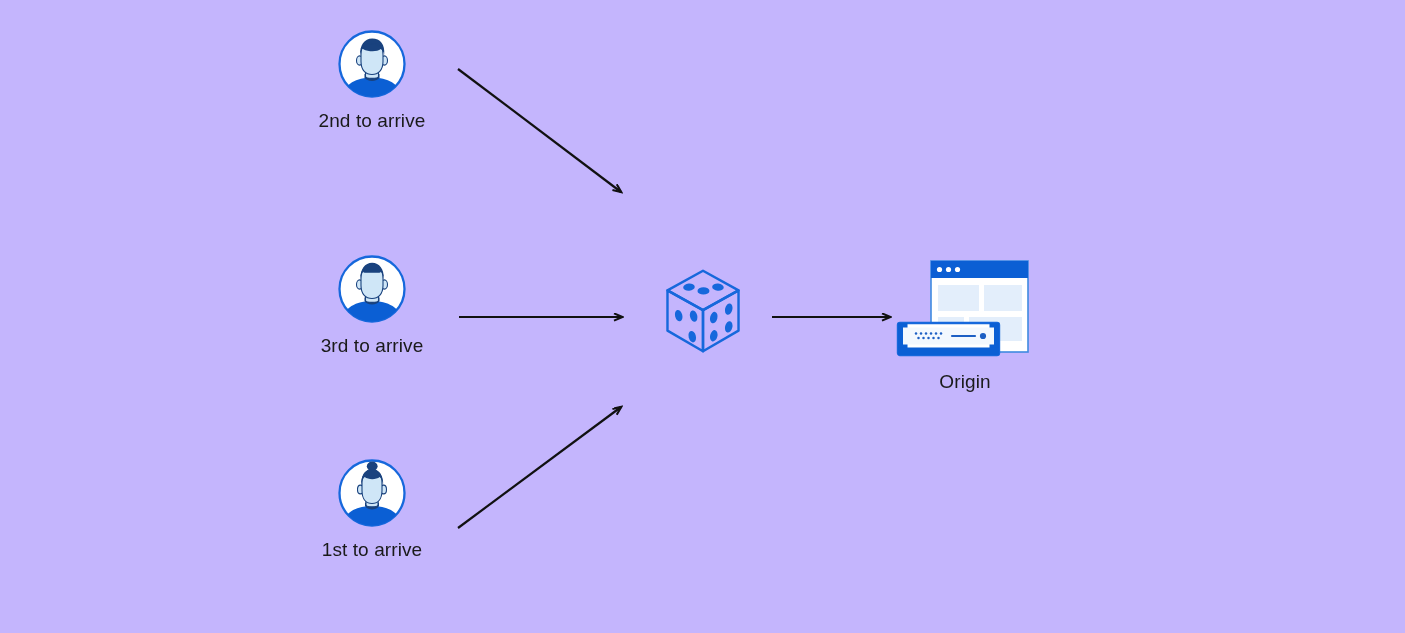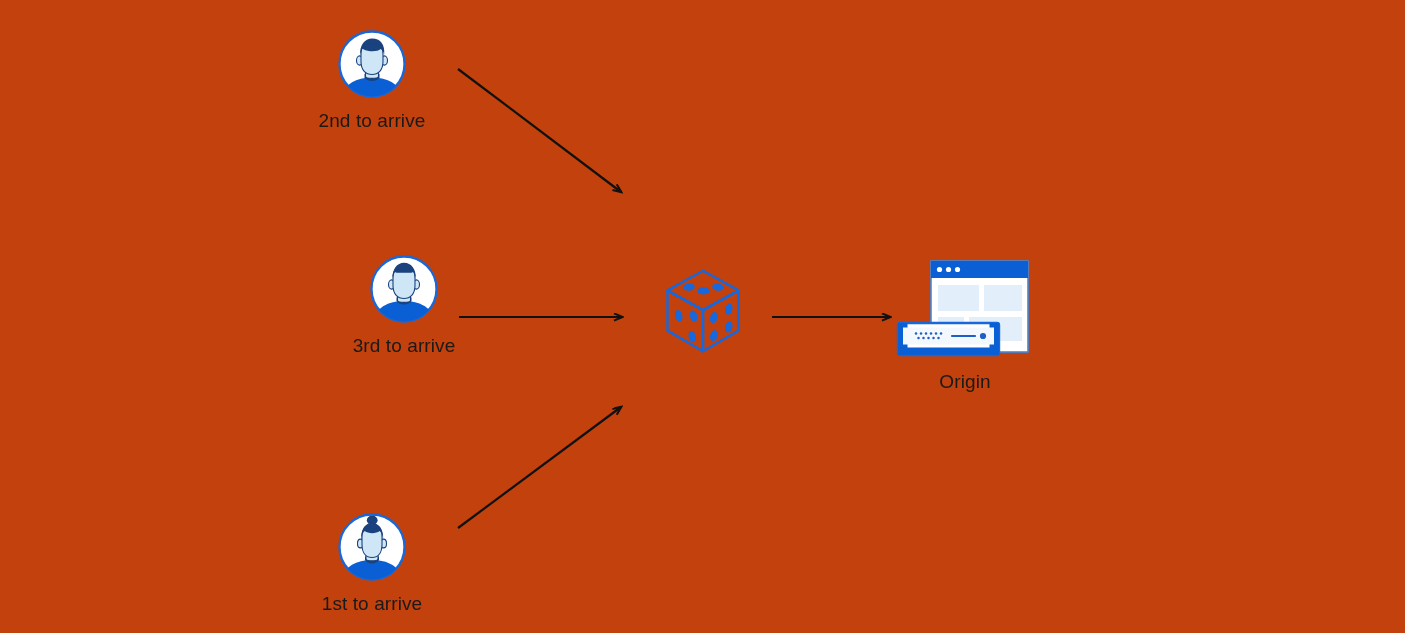--- a/index.html
+++ b/index.html
@@ -7,21 +7,21 @@
     padding: 0;
     background: #ffffff;
   }
   body {
     font-family: "Liberation Sans", sans-serif;
   }
   #canvas {
     position: relative;
     width: 1405px;
     height: 633px;
-    background: #c2410c;
+    background: #c4b5fd;
     overflow: hidden;
   }
   .node {
     position: absolute;
     display: flex;
     flex-direction: column;
     align-items: center;
   }
   .node-label {
     margin-top: 10px;
@@ -99,21 +99,21 @@
           <path d="M25,26.5 C25,16.5 31,12.5 36,12.5 C41,12.5 47,16.5 47,26.5 L47,33.5 C47,42.5 42,46.5 36,46.5 C30,46.5 25,42.5 25,33.5 Z" fill="#cfe6f7" stroke="#19427e" stroke-width="1.1"></path>
 
           <path d="M24.2,27.5 C23.3,17.5 28.5,10.5 36.2,10.5 C44.2,10.5 49.2,16.2 48.2,26.8 C47.6,24.2 46.4,22 44.8,21.1 C42.4,22.9 38.6,23.6 34.2,23.2 C30.6,22.9 27.8,22 26.6,20.6 C25.4,22.1 24.6,24.5 24.2,27.5 Z" fill="#19427e"></path>
           <path d="M25.2,21.2 C27.8,17.8 31.2,15.9 36.1,15.9 C41.2,15.9 44.9,18 47.1,21.6" fill="none" stroke="#19427e" stroke-width="1.2"></path>
         </g>
       </svg>
     </div>
     <div class="node-label">2nd to arrive</div>
   </div>
 
-  <div class="node" style="left:316px; top:253px; width:112px;margin-left:32px;">
+  <div class="node" style="left:316px; top:253px; width:112px;">
     <div class="avatar-wrap">
       <svg viewBox="0 0 72 72" width="72" height="72">
         <defs>
             <clipPath id="clipB">
               <circle cx="36" cy="36" r="32.5"></circle>
             </clipPath>
           </defs>
         <circle cx="36" cy="36" r="32.5" fill="#ffffff" stroke="#1668dc" stroke-width="2.3"></circle>
         <g clip-path="url(#clipB)">
           <path d="M4,72 C6,55.5 19,48 36,48 C53,48 66,55.5 68,72 Z" fill="#0b5fd4"></path>
@@ -124,21 +124,21 @@
           <path d="M25,25.5 C25,15.5 31,11.5 36,11.5 C41,11.5 47,15.5 47,25.5 L47,32.5 C47,41.5 42,45.5 36,45.5 C30,45.5 25,41.5 25,32.5 Z" fill="#cfe6f7" stroke="#19427e" stroke-width="1.1"></path>
 
           <path d="M24.4,26 C24,16.5 29,9.8 36.1,9.8 C43.4,9.8 48.2,16.2 47.8,26 C47.2,22.4 46.2,19.6 44.4,18.6 L27.8,18.6 C25.9,19.5 24.9,22.3 24.4,26 Z" fill="#19427e"></path>
           <rect x="27.2" y="16.4" width="17.6" height="3.4" rx="1.6" fill="#19427e"></rect>
         </g>
       </svg>
     </div>
     <div class="node-label">3rd to arrive</div>
   </div>
 
-  <div class="node" style="left:316px; top:511px; width:112px;">
+  <div class="node" style="left:316px; top:457px; width:112px;">
     <div class="avatar-wrap">
       <svg viewBox="0 0 72 72" width="72" height="72">
         <defs>
             <clipPath id="clipC">
               <circle cx="36" cy="36" r="32.5"></circle>
             </clipPath>
           </defs>
         <circle cx="36" cy="36" r="32.5" fill="#ffffff" stroke="#1668dc" stroke-width="2.3"></circle>
         <g clip-path="url(#clipC)">
           <path d="M5,72 C7,56 19,49 36,49 C53,49 65,56 67,72 Z" fill="#0b5fd4"></path>

